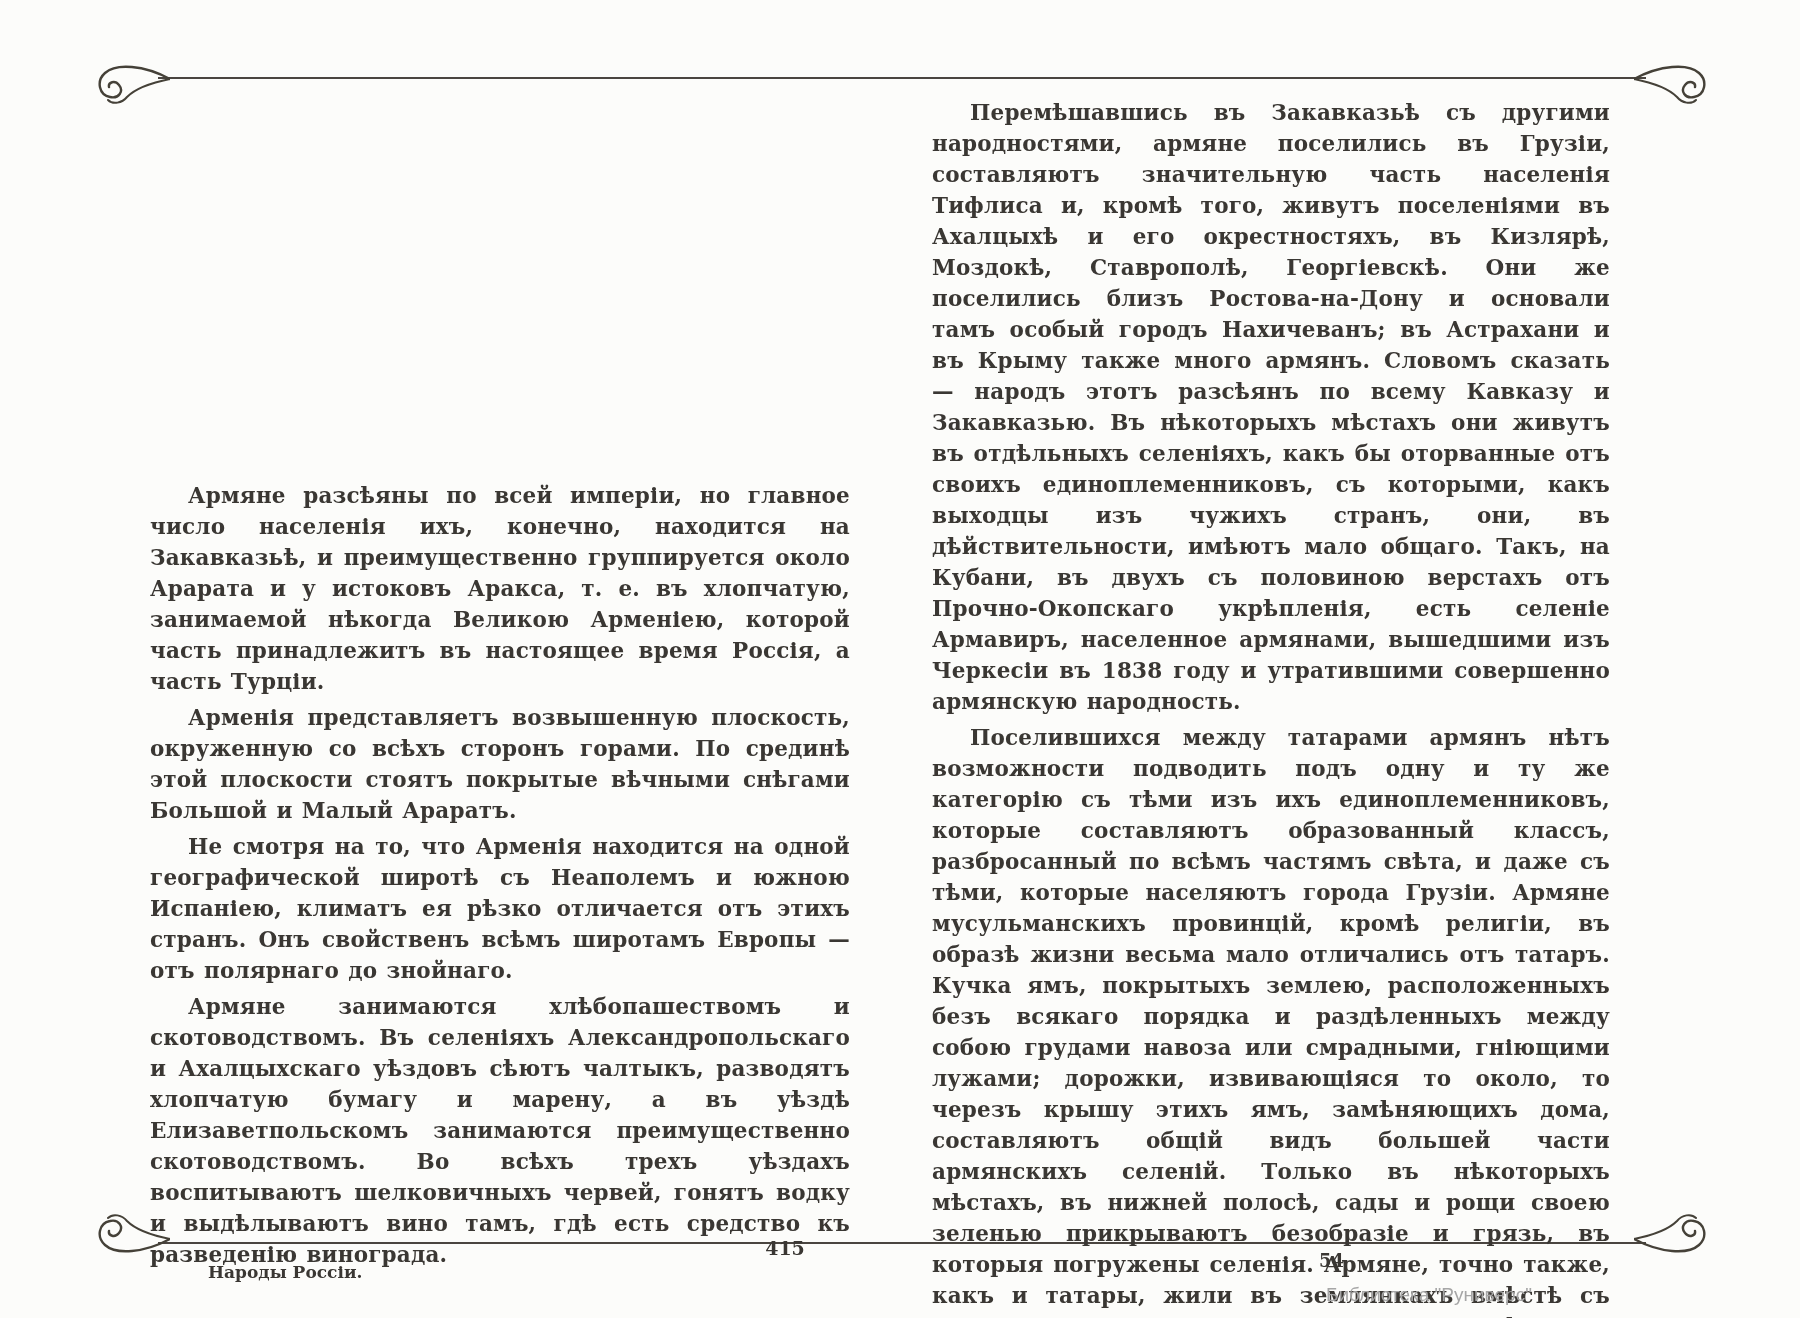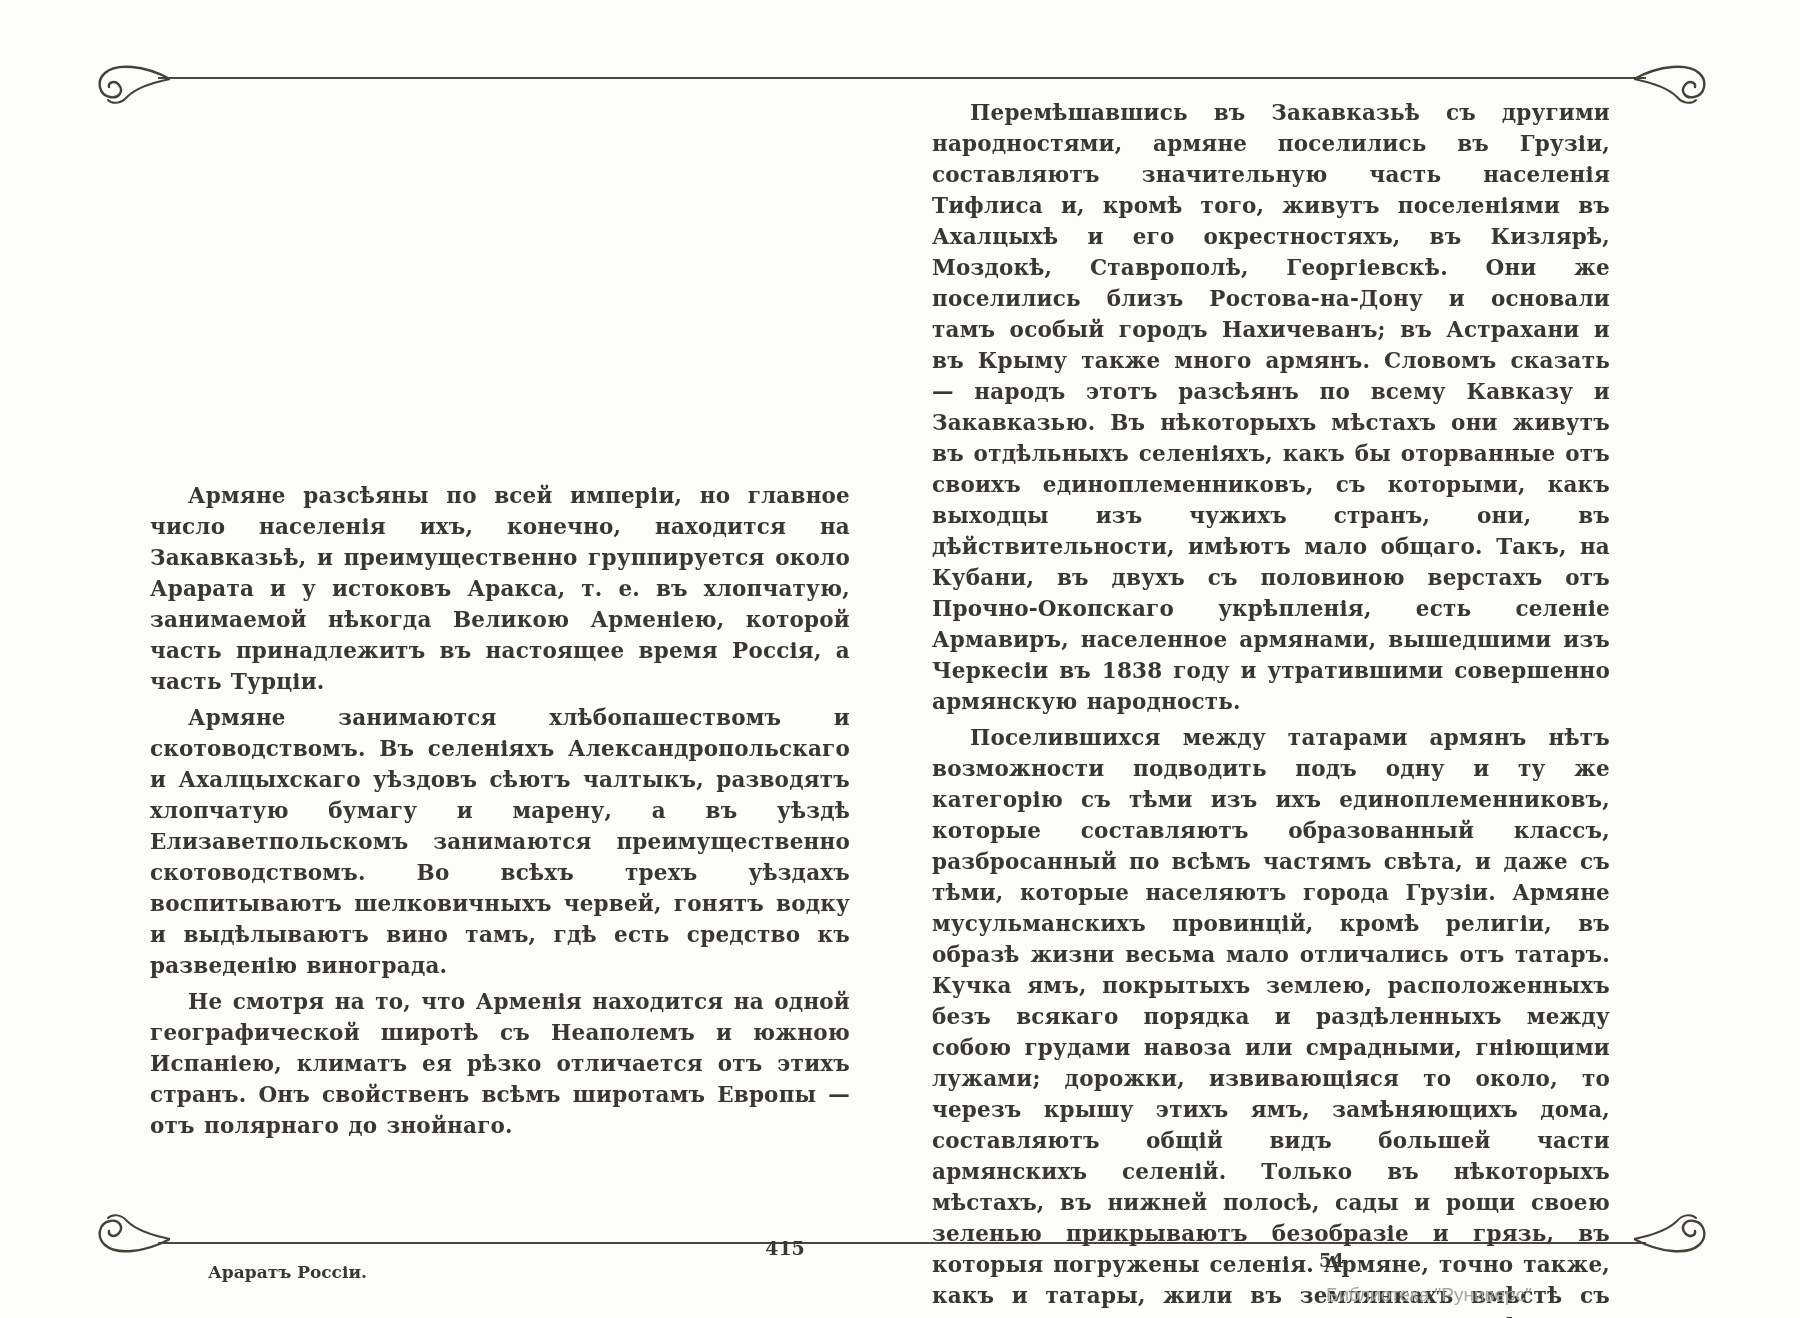--- a/index.html
+++ b/index.html
@@ -75,27 +75,28 @@
   </div>
   <div class="flourish fl-br">
     <svg viewBox="0 0 78 50">
         <path d="M78 23 C52 9 24 7 13 17 C4 25 7 39 18 41 C27 43 32 35 27 29 C23 24 16 26 17 31" fill="none" stroke="#454138" stroke-width="2.4" stroke-linecap="round"></path>
         <path d="M78 23 C58 27 43 33 35 41 C30 47 21 49 16 44" fill="none" stroke="#454138" stroke-width="2" stroke-linecap="round"></path>
       </svg>
   </div>
 
   <div class="col col-left">
     <p>Армяне разсѣяны по всей имперіи, но главное число населенія ихъ, конечно, находится на Закавказьѣ, и преимущественно группируется около Арарата и у истоковъ Аракса, т. е. въ хлопчатую, занимаемой нѣкогда Великою Арменіею, которой часть принадлежитъ въ настоящее время Россія, а часть Турціи.</p>
+    <p>Арменія представляетъ возвышенную плоскость, окруженную со всѣхъ сторонъ горами. По срединѣ этой плоскости стоятъ покрытые вѣчными снѣгами Большой и Малый Араратъ.</p>
+    <p>Не смотря на то, что Арменія находится на одной географической широтѣ съ Неаполемъ и южною Испаніею, климатъ ея рѣзко отличается отъ этихъ странъ. Онъ свойственъ всѣмъ широтамъ Европы — отъ полярнаго до знойнаго.</p>
     <p>Армяне занимаются хлѣбопашествомъ и скотоводствомъ. Въ селеніяхъ Александропольскаго и Ахалцыхскаго уѣздовъ сѣютъ чалтыкъ, разводятъ хлопчатую бумагу и марену, а въ уѣздѣ Елизаветпольскомъ занимаются преимущественно скотоводствомъ. Во всѣхъ трехъ уѣздахъ воспитываютъ шелковичныхъ червей, гонятъ водку и выдѣлываютъ вино тамъ, гдѣ есть средство къ разведенію винограда.</p>
-    <p>Не смотря на то, что Арменія находится на одной географической широтѣ съ Неаполемъ и южною Испаніею, климатъ ея рѣзко отличается отъ этихъ странъ. Онъ свойственъ всѣмъ широтамъ Европы — отъ полярнаго до знойнаго.</p>
   </div>
 
   <div class="col col-right">
     <p>Перемѣшавшись въ Закавказьѣ съ другими народностями, армяне поселились въ Грузіи, составляютъ значительную часть населенія Тифлиса и, кромѣ того, живутъ поселеніями въ Ахалцыхѣ и его окрестностяхъ, въ Кизлярѣ, Моздокѣ, Ставрополѣ, Георгіевскѣ. Они же поселились близъ Ростова-на-Дону и основали тамъ особый городъ Нахичеванъ; въ Астрахани и въ Крыму также много армянъ. Словомъ сказать — народъ этотъ разсѣянъ по всему Кавказу и Закавказью. Въ нѣкоторыхъ мѣстахъ они живутъ въ отдѣльныхъ селеніяхъ, какъ бы оторванные отъ своихъ единоплеменниковъ, съ которыми, какъ выходцы изъ чужихъ странъ, они, въ дѣйствительности, имѣютъ мало общаго. Такъ, на Кубани, въ двухъ съ половиною верстахъ отъ Прочно-Окопскаго укрѣпленія, есть селеніе Армавиръ, населенное армянами, вышедшими изъ Черкесіи въ 1838 году и утратившими совершенно армянскую народность.</p>
     <p>Поселившихся между татарами армянъ нѣтъ возможности подводить подъ одну и ту же категорію съ тѣми изъ ихъ единоплеменниковъ, которые составляютъ образованный классъ, разбросанный по всѣмъ частямъ свѣта, и даже съ тѣми, которые населяютъ города Грузіи. Армяне мусульманскихъ провинцій, кромѣ религіи, въ образѣ жизни весьма мало отличались отъ татаръ. Кучка ямъ, покрытыхъ землею, расположенныхъ безъ всякаго порядка и раздѣленныхъ между собою грудами навоза или смрадными, гніющими лужами; дорожки, извивающіяся то около, то черезъ крышу этихъ ямъ, замѣняющихъ дома, составляютъ общій видъ большей части армянскихъ селеній. Только въ нѣкоторыхъ мѣстахъ, въ нижней полосѣ, сады и рощи своею зеленью прикрываютъ безобразіе и грязь, въ которыя погружены селенія. Армяне, точно также, какъ и татары, жили въ землянкахъ вмѣстѣ съ своимъ скотомъ, нисколько не стѣсняясь отправленіями и привычками этихъ животныхъ. Въ такой землянкѣ армянина и хлѣвъ, и скотный дворъ, и мѣсто воспитанія его поколѣнія. Здѣсь и насѣстъ для куръ и крикливыхъ пѣтуховъ, составля-</p>
   </div>
 
   <div class="pagenum">415</div>
-  <div class="footer-left">Араратъ Россіи.</div>
+  <div class="footer-left">Народы Россіи.</div>
   <div class="footer-right">54</div>
   <div class="watermark">Библиотека "Руниверс"</div>
 
 </div>
 
 </body></html>

